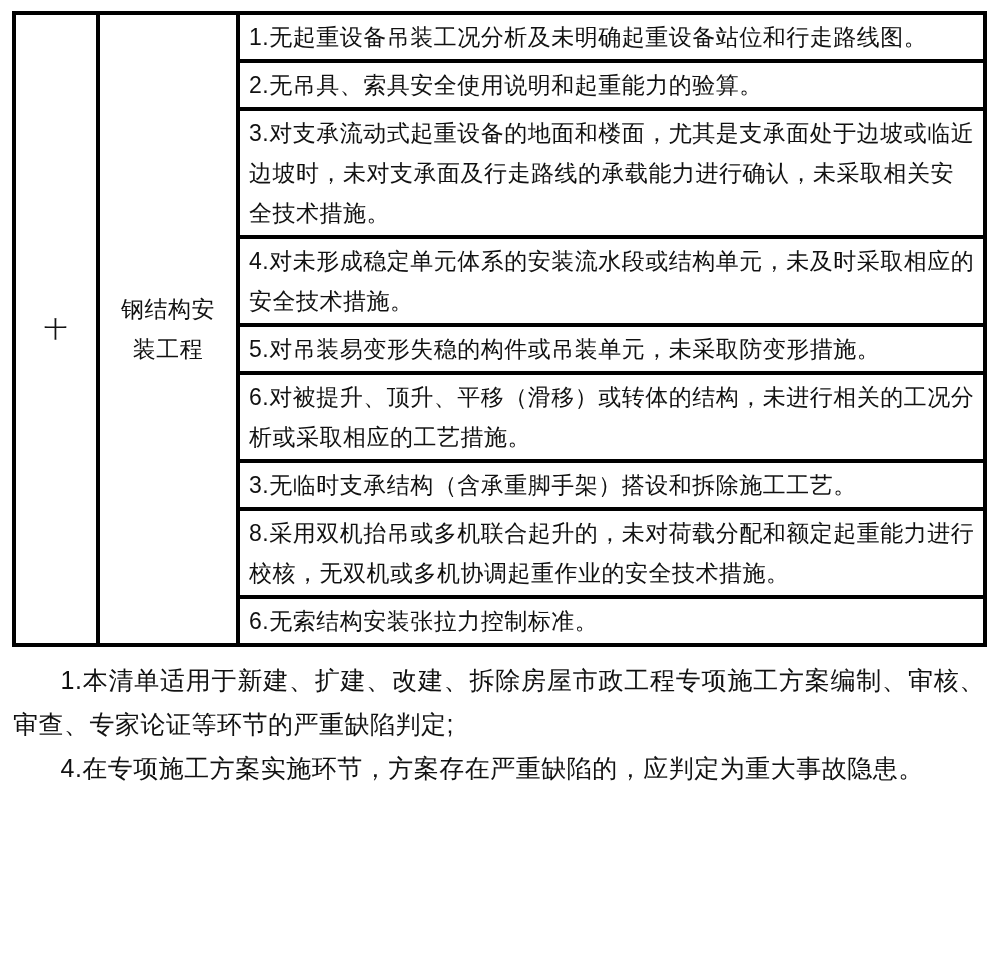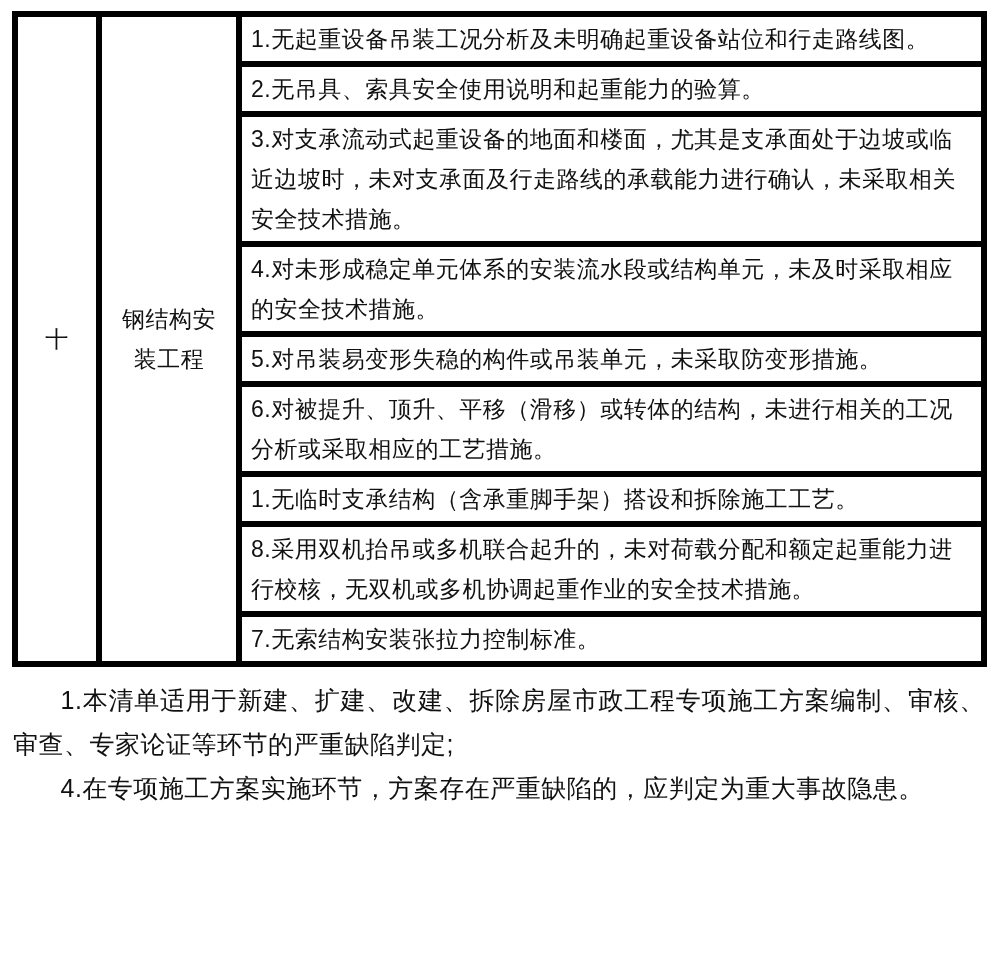--- a/index.html
+++ b/index.html
@@ -17,21 +17,21 @@
     background: #ffffff;
     overflow: hidden;
   }
   table.defect-table {
     border-collapse: collapse;
     margin: 11px 13px 0 12px;
     width: 975px;
     table-layout: fixed;
   }
   table.defect-table td {
-    border: 6px solid #000000;
+    border: 4px solid #000000;
     font-size: 23px;
     line-height: 40px;
     vertical-align: middle;
     letter-spacing: 0.5px;
   }
   td.col-num {
     width: 84px;
     text-align: center;
     font-size: 26px;
   }
@@ -85,27 +85,27 @@
     <tr class="r4">
       <td class="col-item">4.对未形成稳定单元体系的安装流水段或结构单元，未及时采取相应的安全技术措施。</td>
     </tr>
     <tr class="r5">
       <td class="col-item">5.对吊装易变形失稳的构件或吊装单元，未采取防变形措施。</td>
     </tr>
     <tr class="r6">
       <td class="col-item">6.对被提升、顶升、平移（滑移）或转体的结构，未进行相关的工况分析或采取相应的工艺措施。</td>
     </tr>
     <tr class="r7">
-      <td class="col-item">1.无临时支承结构（含承重脚手架）搭设和拆除施工工艺。</td>
+      <td class="col-item">3.无临时支承结构（含承重脚手架）搭设和拆除施工工艺。</td>
     </tr>
     <tr class="r8">
       <td class="col-item">8.采用双机抬吊或多机联合起升的，未对荷载分配和额定起重能力进行校核，无双机或多机协调起重作业的安全技术措施。</td>
     </tr>
     <tr class="r9">
-      <td class="col-item">7.无索结构安装张拉力控制标准。</td>
+      <td class="col-item">6.无索结构安装张拉力控制标准。</td>
     </tr>
   </tbody>
     </table>
 
   <div class="notes">
     <p>1.本清单适用于新建、扩建、改建、拆除房屋市政工程专项施工方案编制、审核、审查、专家论证等环节的严重缺陷判定;</p>
     <p>4.在专项施工方案实施环节，方案存在严重缺陷的，应判定为重大事故隐患。</p>
   </div>
 
 </div>

